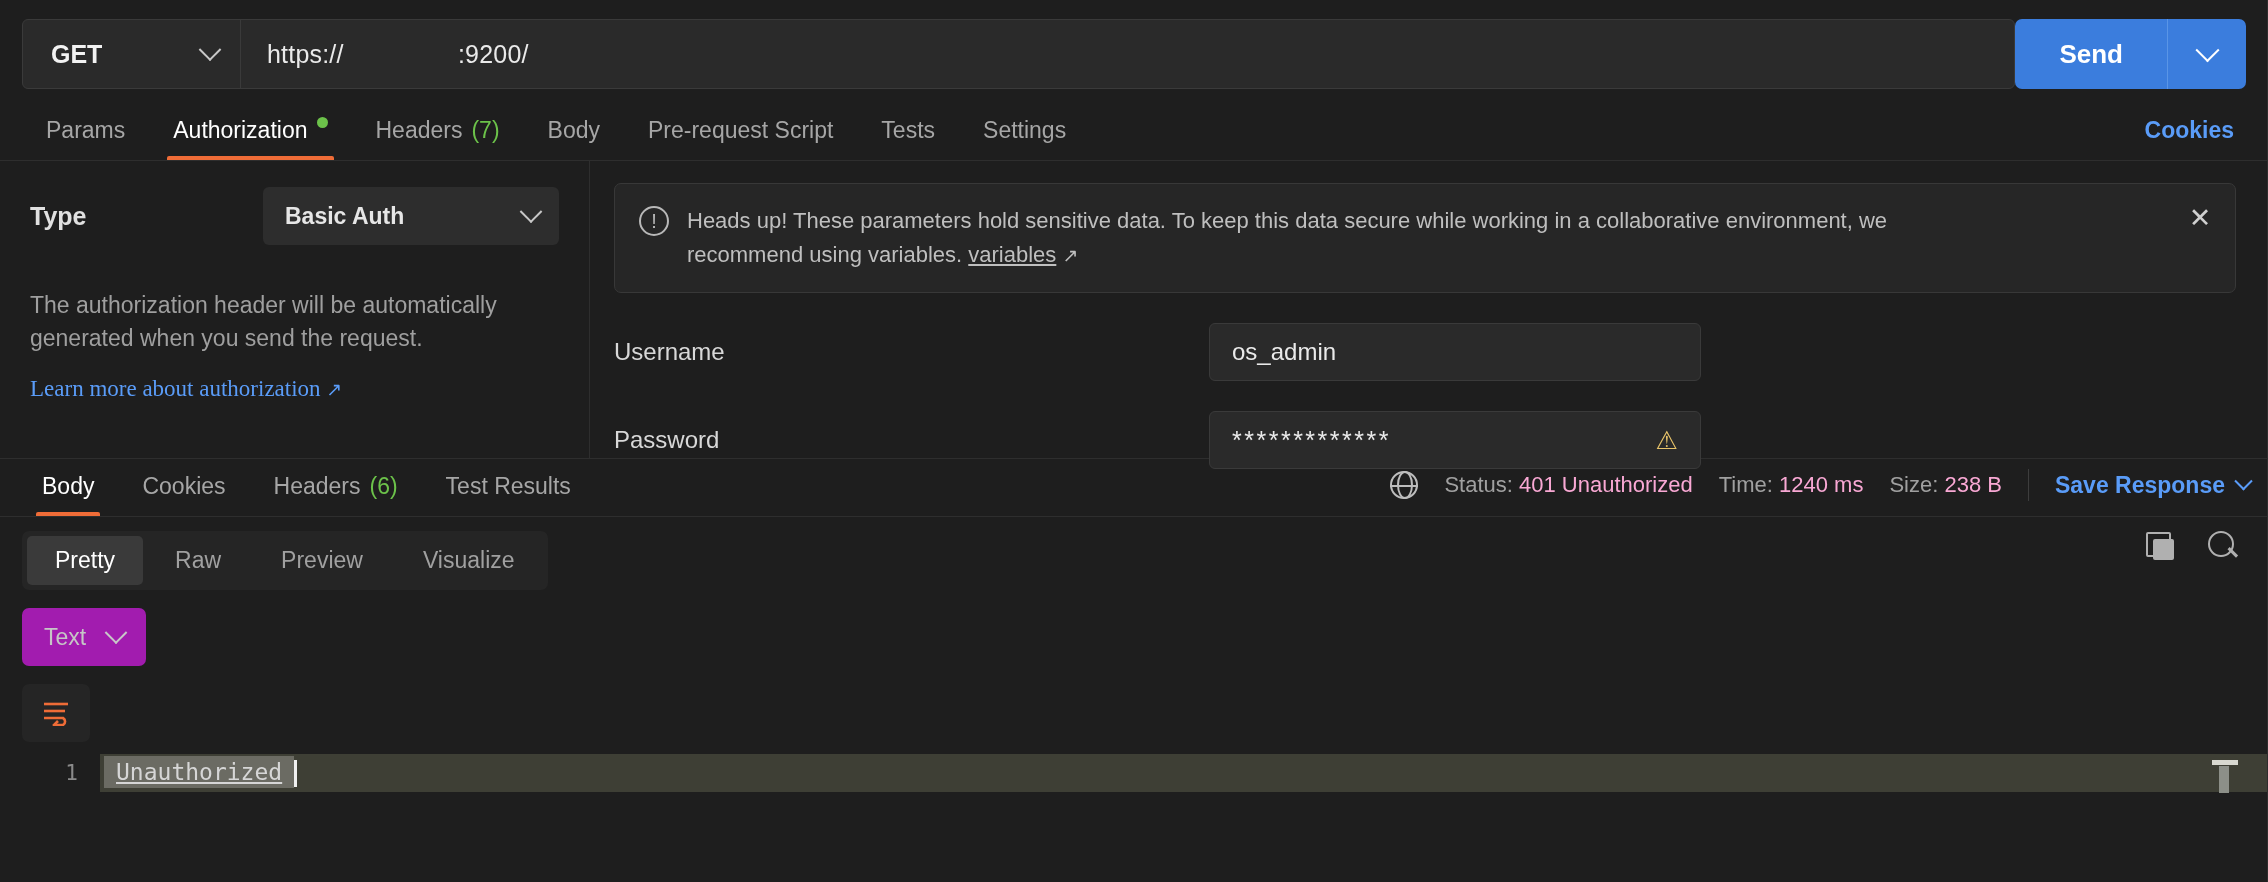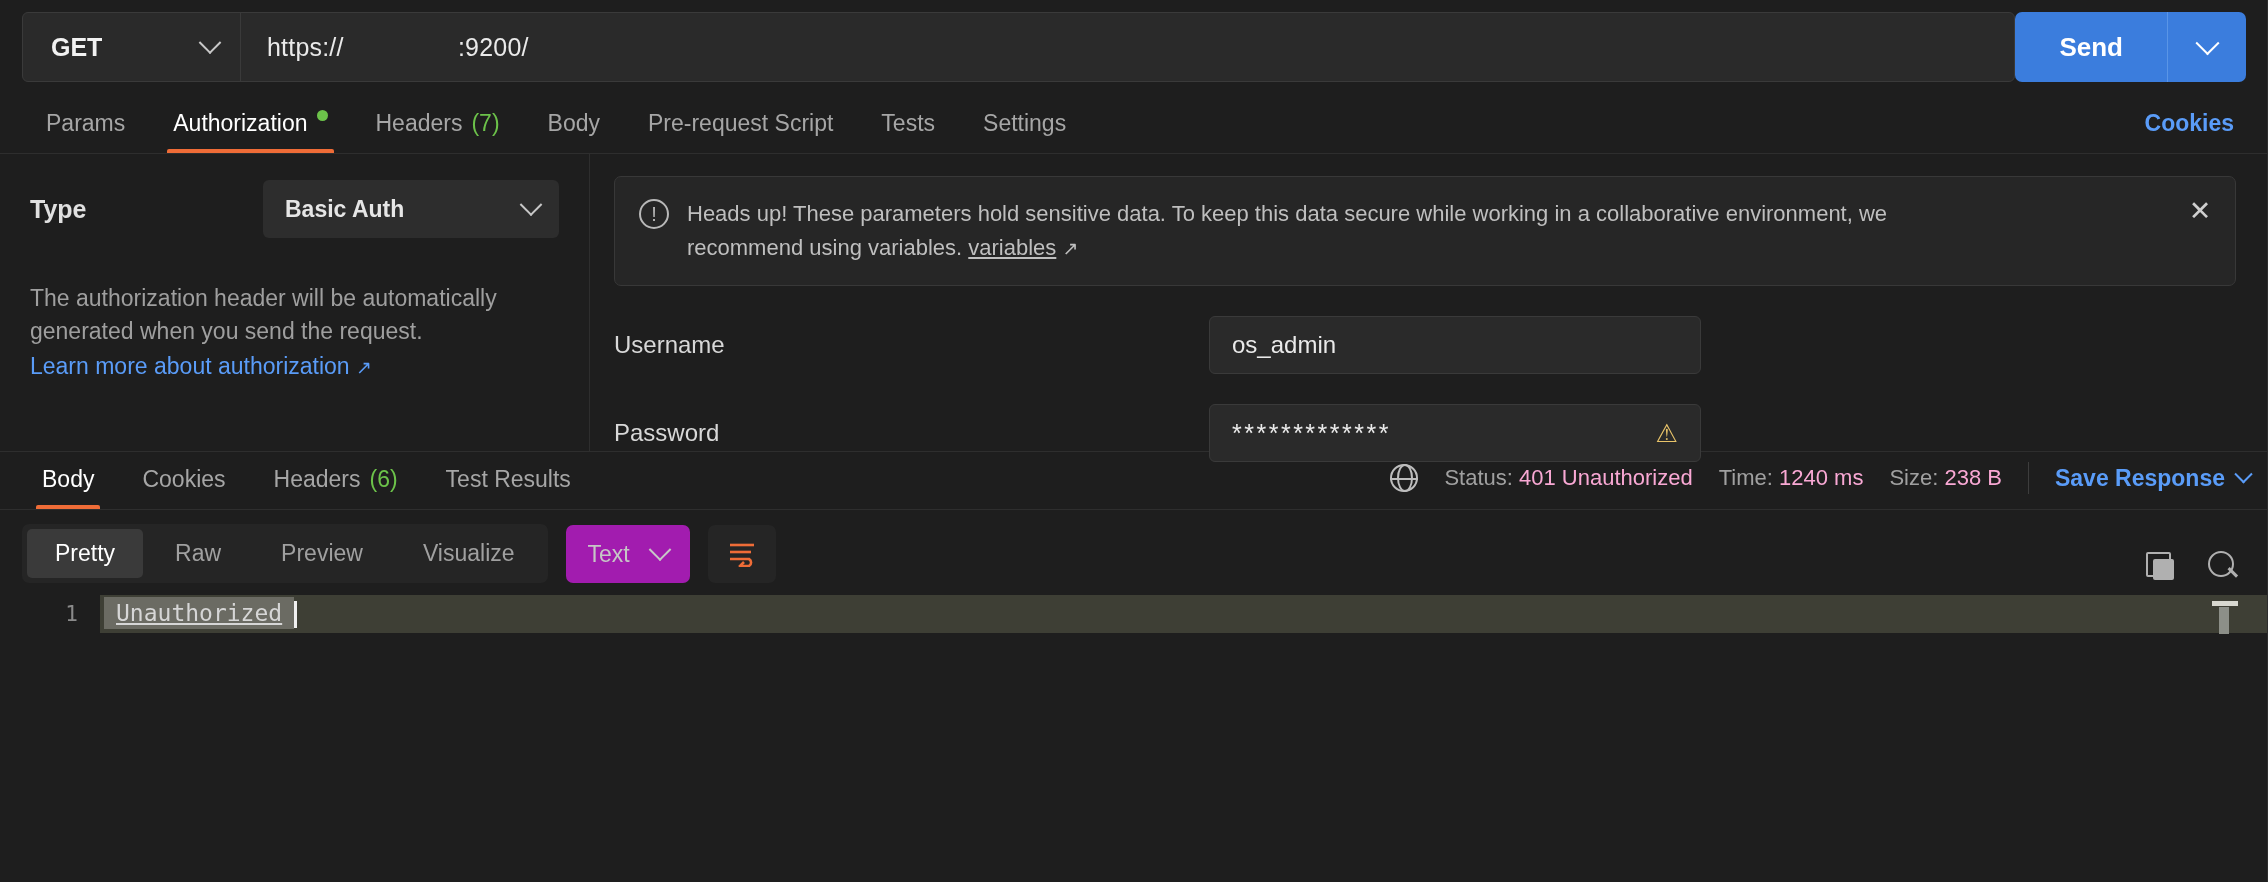--- a/index.html
+++ b/index.html
@@ -13,21 +13,21 @@
   .app {
     position: relative;
     width: 2268px; height: 882px;
     background: #1e1e1e;
     color: #d4d4d4;
   }
 
   
   .urlbar-row {
     display: flex;
-    padding: 12px 22px 14px 22px;
+    padding: 19px 22px 14px 22px;
     gap: 0;
   }
   .url-wrap {
     flex: 1;
     display: flex;
     align-items: stretch;
     height: 70px;
     background: #2a2a2a;
     border: 1px solid #3a3a3a;
     border-radius: 6px;
@@ -169,24 +169,25 @@
     gap: 29px;
   }
   .auth-desc {
     margin-top: 44px;
     font-size: 23px;
     line-height: 1.45;
     color: #9f9f9f;
     max-width: 530px;
   }
   .learn-link {
-    margin-top: 4px;
+    margin-top: 20px;
     font-size: 23px;
     color: #5a9cf8;
     cursor: pointer;
+    font-family: Liberation Serif, serif;
   }
   .ext-arrow { font-size: 19px; }
 
   .auth-right { flex: 1; padding: 22px 32px 0 24px; }
   .banner {
     background: #262626;
     border: 1px solid #383838;
     border-radius: 7px;
     display: flex;
     align-items: flex-start;
@@ -308,24 +309,25 @@
     display: flex;
     align-items: center;
     gap: 12px;
     cursor: pointer;
   }
   .save-resp .chev { border-color: #5a9cf8; width: 13px; height: 13px; }
 
   
   .body-toolbar {
     display: flex;
-    align-items: flex-end;
+    align-items: flex-start;
     gap: 18px;
     padding: 14px 22px 12px 22px;
     position: relative;
+    flex-direction: column;
   }
   .seg {
     display: flex;
     background: #252525;
     border-radius: 7px;
     padding: 5px;
     gap: 4px;
   }
   .seg-item {
     font-size: 23px;

